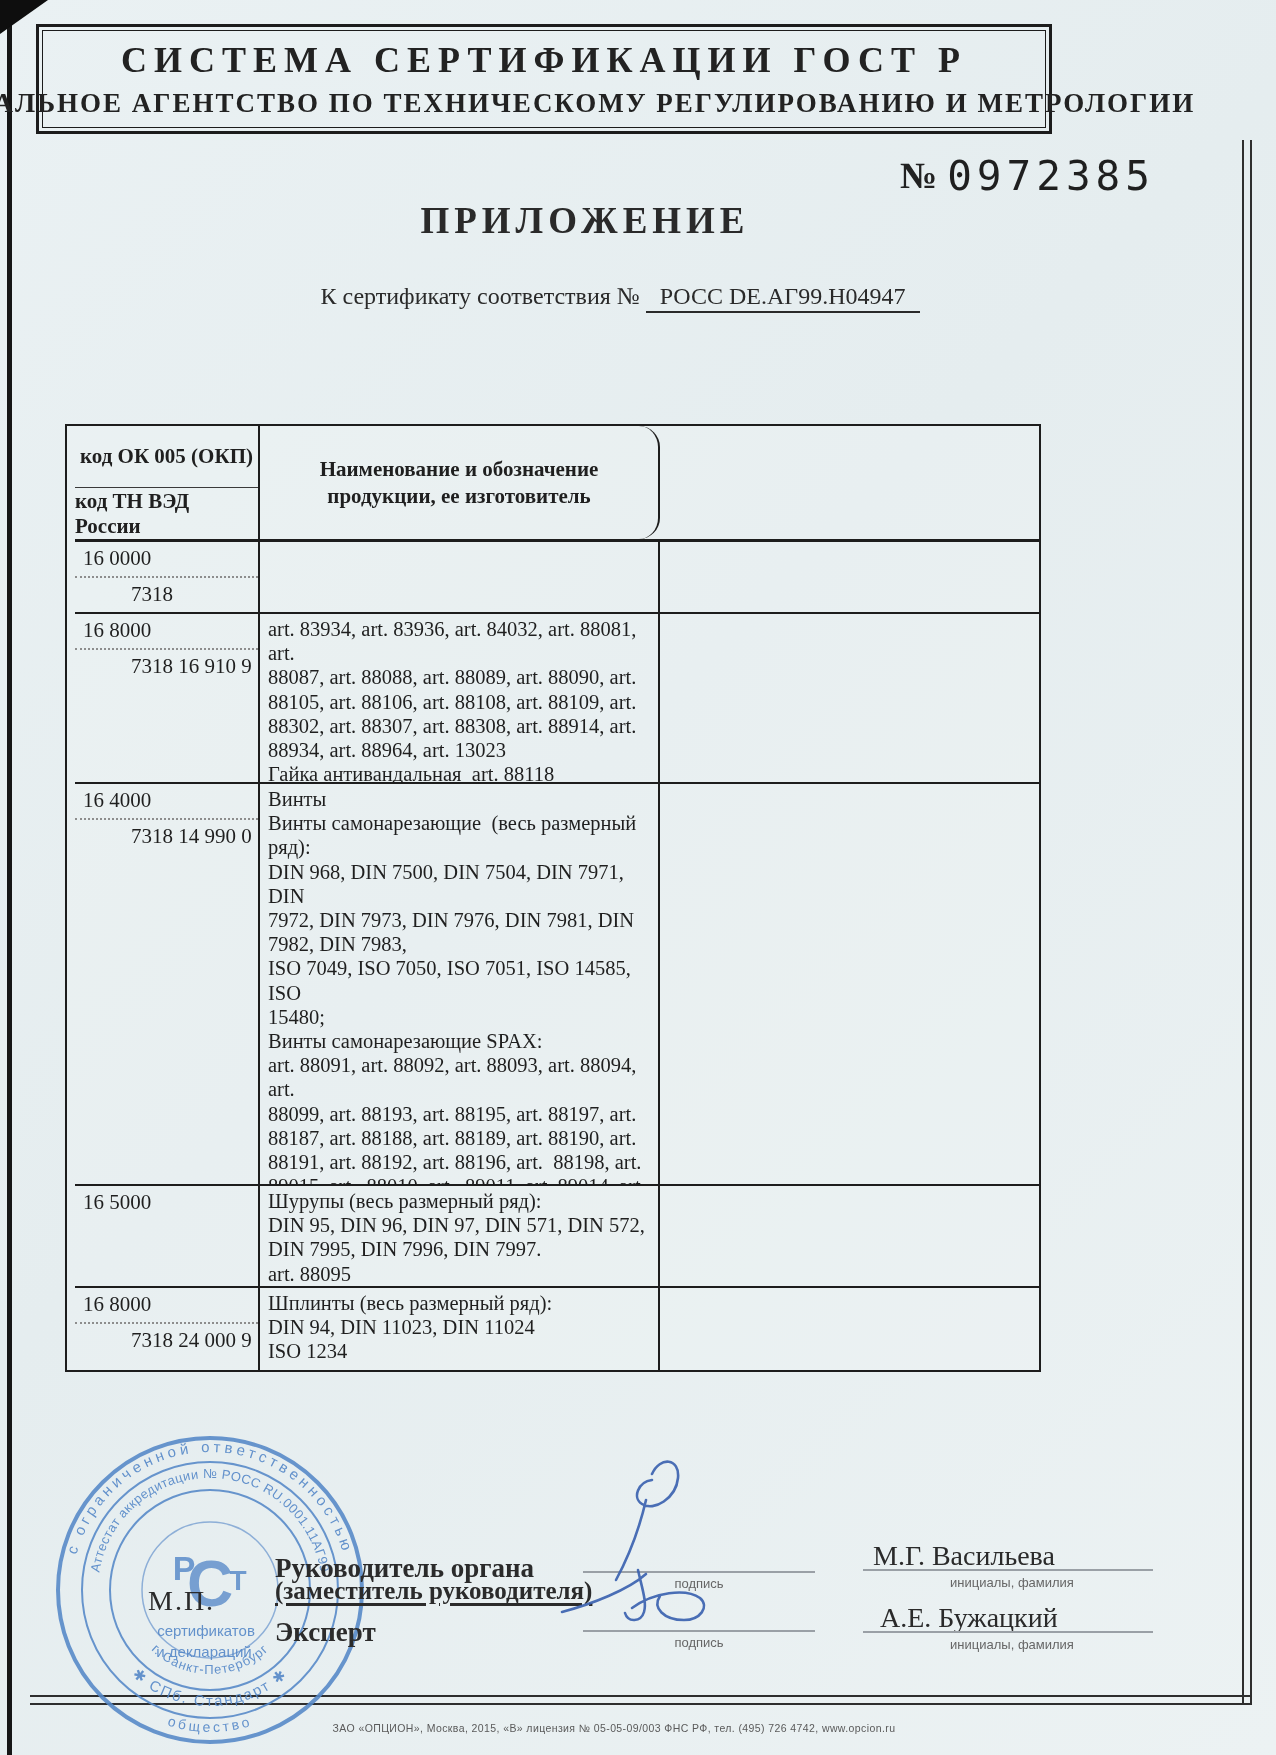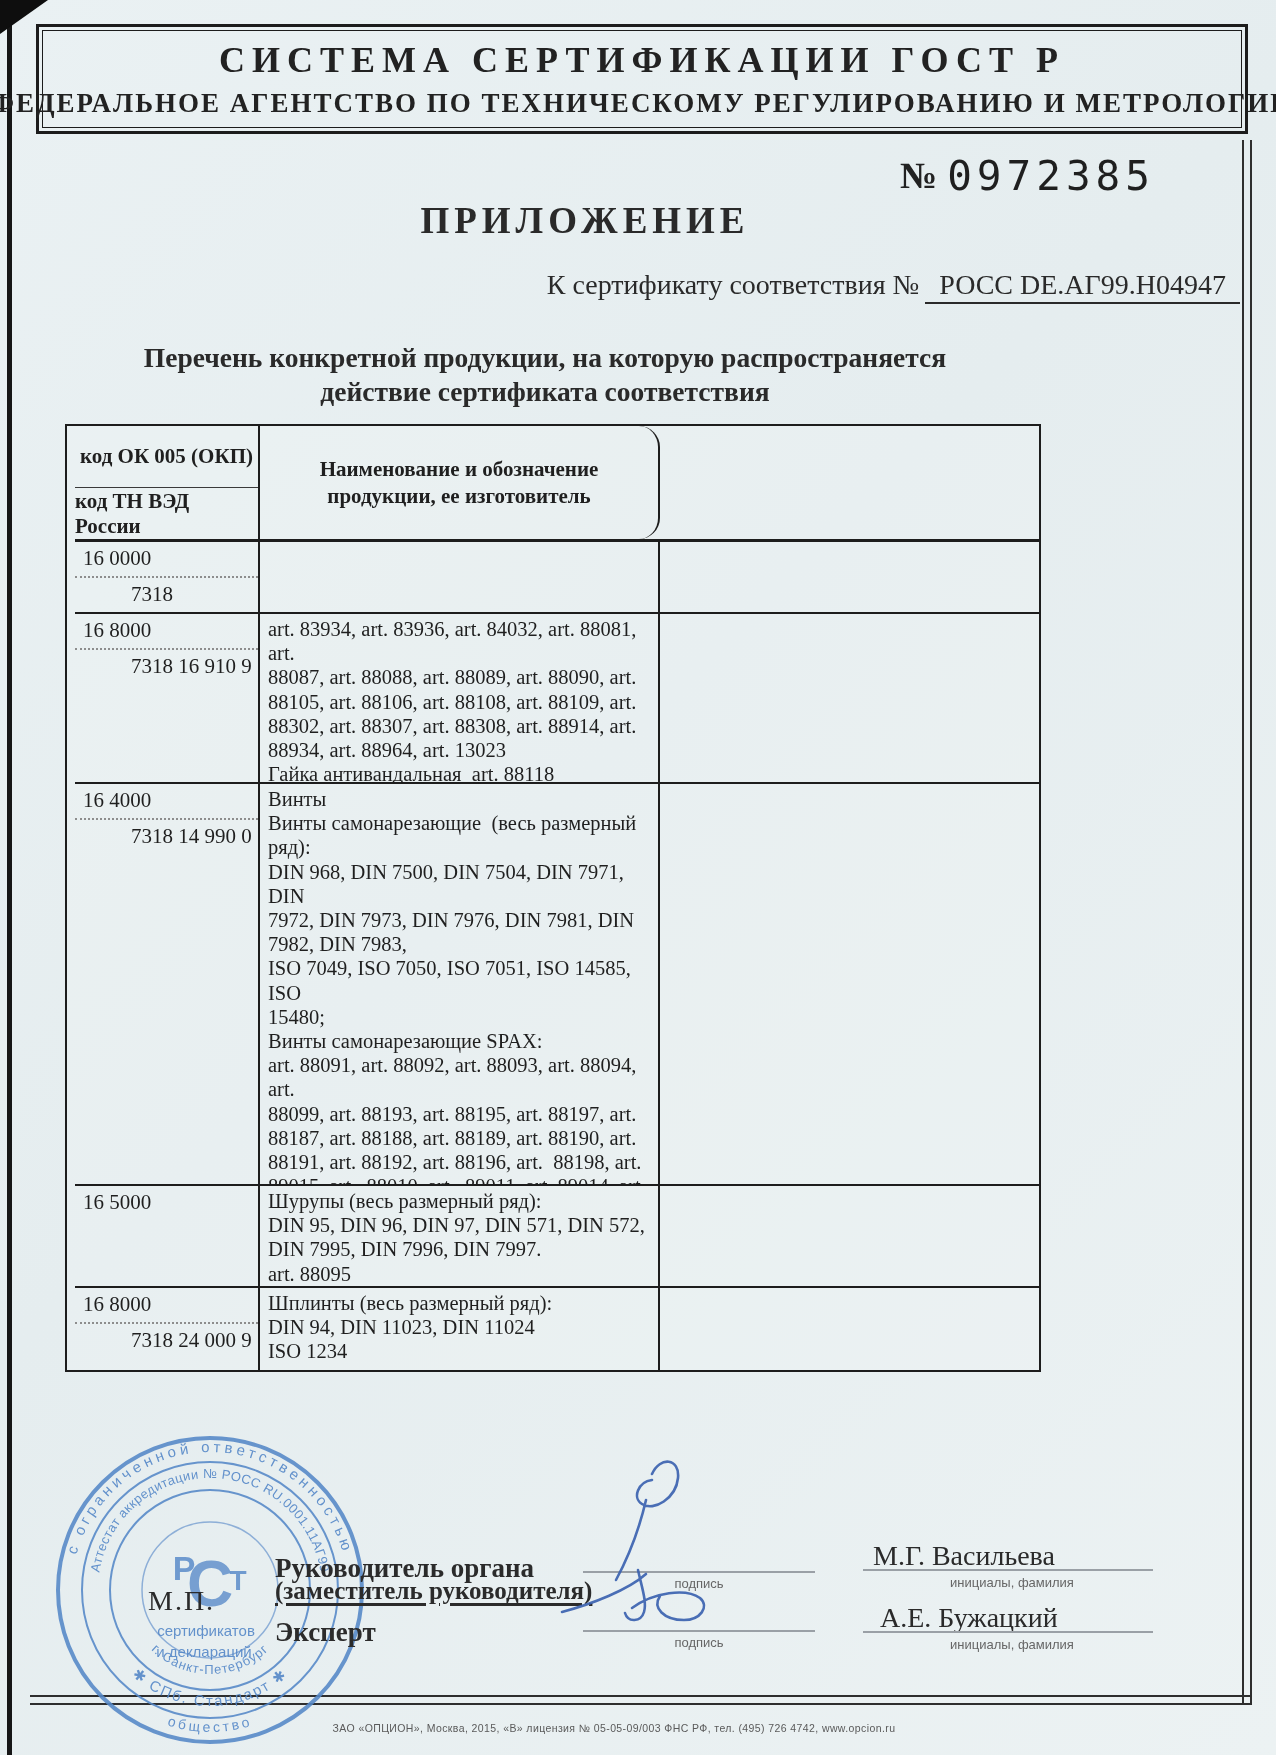--- a/index.html
+++ b/index.html
@@ -14,36 +14,36 @@
   
   .edge-left { left:7px; top:0; width:5px; height:1755px; background:#161616; }
   .corner-tl { left:0; top:0; width:48px; height:34px; background:#0e0e0e;
                clip-path:polygon(0 0,100% 0,0 100%); }
   .frame-v1 { left:1242px; top:140px; width:2px; height:1564px; background:#2e2e2e; }
   .frame-v2 { left:1250px; top:140px; width:2px; height:1564px; background:#2e2e2e; }
   .frame-h1 { left:30px; top:1695px; width:1222px; height:2px; background:#2e2e2e; }
   .frame-h2 { left:30px; top:1703px; width:1222px; height:2px; background:#2e2e2e; }
 
   
-  .hbox { left:36px; top:24px; width:1212px; height:110px; border:3px solid #1c1c1c;font-family:Liberation Serif, serif; }
+  .hbox { left:36px; top:24px; width:1016px; height:110px; border:3px solid #1c1c1c;font-family:Liberation Serif, serif; }
   .hbox-inner { position:absolute; inset:3px; border:1px solid #1c1c1c;
     display:flex; flex-direction:column; align-items:center; justify-content:center; gap:7px; }
   .h1 { font-size:36px; font-weight:bold; letter-spacing:7px; color:#222; white-space:nowrap; }
   .h2 { font-size:27px; font-weight:bold; letter-spacing:2px; color:#222; white-space:nowrap; }
 
   
   .num { left:900px; top:154px; display:flex; align-items:flex-start; gap:10px; }
   .num-sign { font-size:37px; font-weight:bold; color:#222; }
   .num-digits { font-family:"DejaVu Sans Mono", monospace; font-size:41px;
     letter-spacing:5px; margin-top:-2px; }
 
   .title { left:0; top:199px; width:1170px; text-align:center;
     font-size:37px; font-weight:bold; letter-spacing:5px; color:#2a2a2a; }
 
-  .cert { left:0; top:269px; width:1240px; text-align:right; font-size:28px; color:#2a2a2a; }
+  .cert { left:0; top:283px; width:1240px; text-align:center; font-size:24px; color:#2a2a2a; }
   .cert-num { display:inline-block; padding:0 14px 1px; margin-left:6px;
     border-bottom:2px solid #2a2a2a; }
 
   .subtitle { left:0; top:341px; width:1090px; text-align:center; font-size:27.5px;
     font-weight:bold; line-height:34px; color:#2a2a2a; white-space:pre-line; }
 
   
   .ctable { left:65px; top:424px; width:976px; border:2px solid #1d1d1d;
     display:flex; flex-direction:column; background:rgba(255,255,255,0.12);padding-left:8px; }
   .thead { display:flex; height:116px; border-bottom:3px solid #1d1d1d; }
@@ -115,22 +115,20 @@
     <span class="num-sign">№</span>
     <span class="num-digits">0972385</span>
   </div>
 
   <div class="abs title">ПРИЛОЖЕНИЕ</div>
 
   <div class="abs cert">
     <span>К сертификату соответствия №</span><span class="cert-num">РОСС DE.АГ99.H04947</span>
   </div>
 
-  <div class="abs subtitle">Перечень конкретной продукции,  на которую распространяется
-действие сертификата соответствия</div>
 
   <div class="abs ctable">
     <div class="thead">
       <div class="c1 th-c1">
         <div class="th-c1-top">код ОК 005 (ОКП)</div>
         <div class="th-c1-bot">код ТН ВЭД России</div>
       </div>
       <div class="c2 th-mid">Наименование и обозначение
 продукции, ее изготовитель</div>
     </div>

